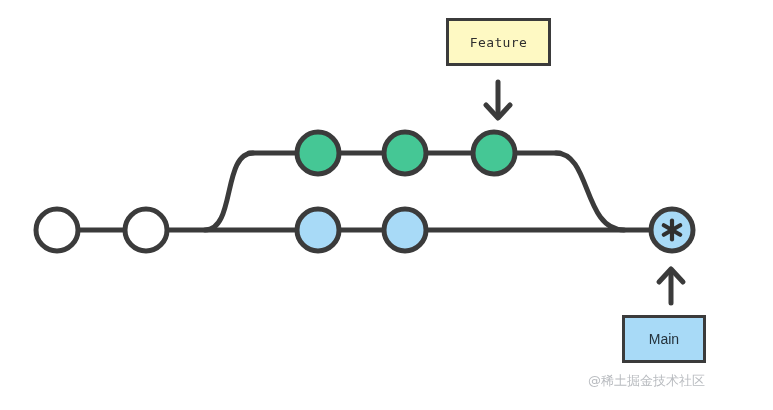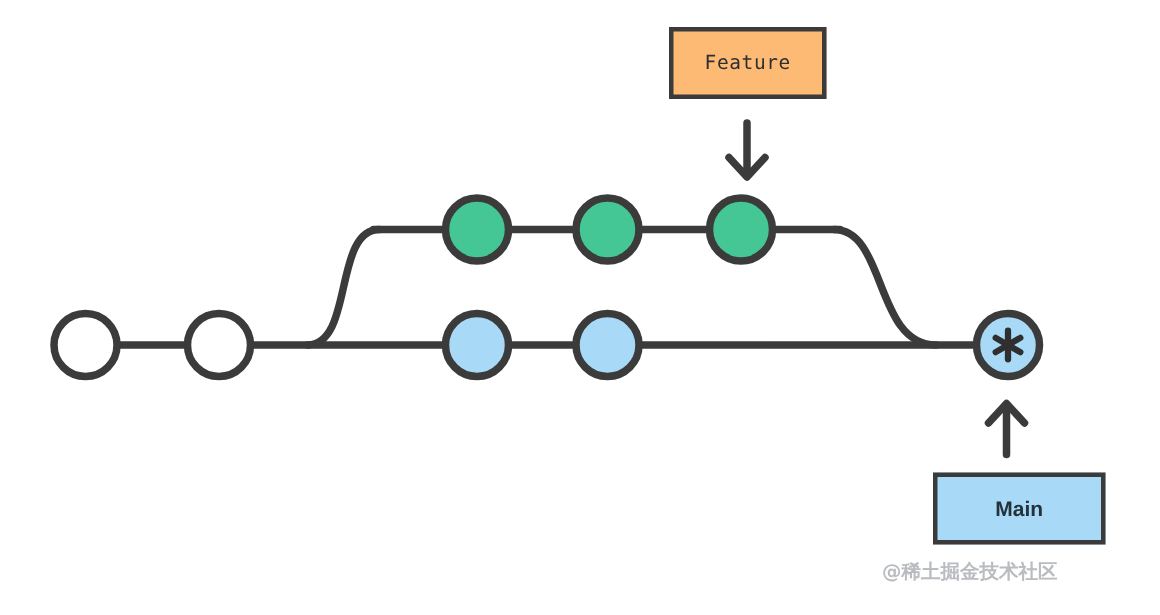--- a/index.html
+++ b/index.html
@@ -37,35 +37,34 @@
     display: flex;
     align-items: center;
     justify-content: center;
     line-height: 1;
   }
   #feature-label-box {
     left: 446px;
     top: 18px;
     width: 105px;
     height: 48px;
-    background: #fdba74;
+    background: #fef9c3;
   }
   #feature-label-box .label-text {
     font-family: "DejaVu Sans Mono", "Liberation Mono", monospace;
     font-size: 13px;
     color: #2f2f2f;
     letter-spacing: 0.4px;
   }
   #main-label-box {
     left: 622px;
     top: 315px;
-    width: 115px;
+    width: 84px;
     height: 48px;
     background: #a8daf7;
-    font-weight: bold;
   }
   #main-label-box .label-text {
     font-family: "Liberation Sans", sans-serif;
     font-size: 14px;
     color: #24323c;
   }
   #watermark {
     position: absolute;
     left: 588px;
     top: 372px;
@@ -76,21 +75,20 @@
   #watermark .wm-line {
     position: absolute;
     white-space: nowrap;
     font-family: "DejaVu Sans", sans-serif;
   }
   #watermark .wm-primary {
     left: 0px;
     top: 0px;
     font-size: 13px;
     color: #b9bcc0;
-    font-weight: bold;
   }
   #watermark .wm-secondary {
     left: 18px;
     top: 7px;
     font-size: 13px;
     color: #c8ccd1;
     letter-spacing: 0.5px;
   }
 </style>
 </head>

